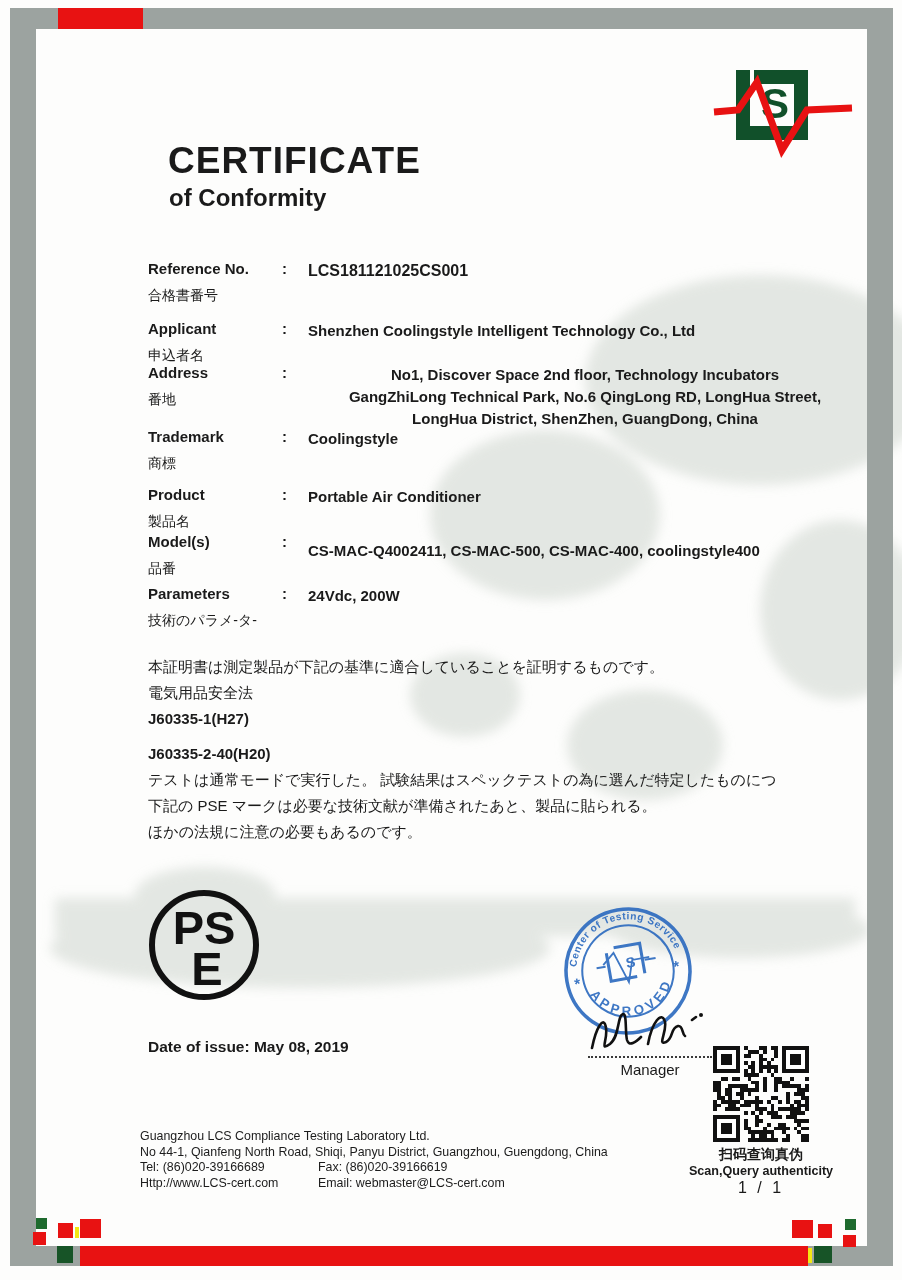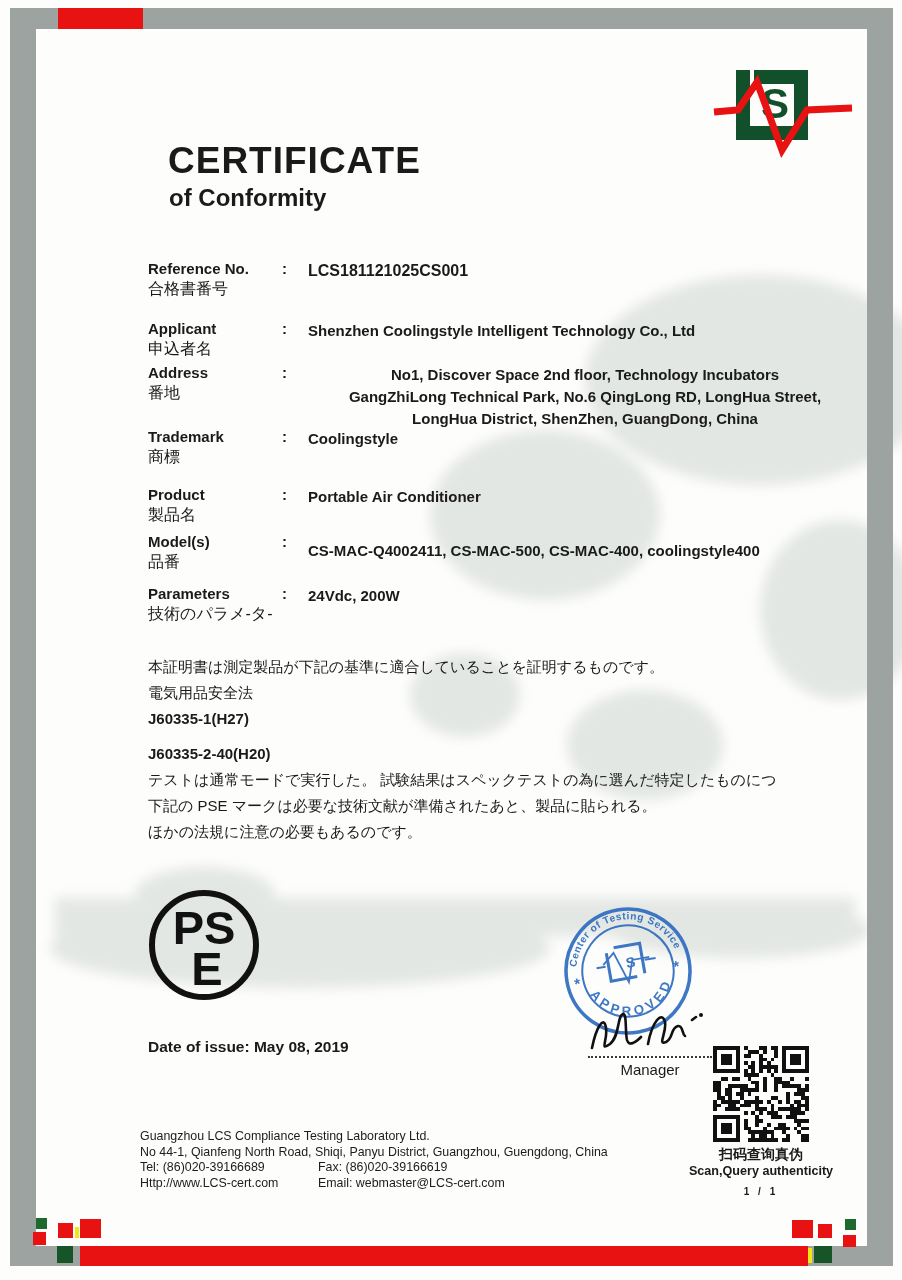--- a/index.html
+++ b/index.html
@@ -15,21 +15,21 @@
   
   .map{position:absolute;left:0;top:0;pointer-events:none;}
   
   .title-main{position:absolute;left:168px;top:140px;font-size:37px;font-weight:bold;letter-spacing:1px;}
   .title-sub{position:absolute;left:169px;top:184px;font-size:24px;font-weight:bold;}
   .logo{position:absolute;left:712px;top:62px;width:150px;height:102px;}
   
   .field-row{position:absolute;left:148px;display:flex;width:714px;align-items:flex-start;}
   .f-label{width:134px;flex:none;}
   .f-label .en{font-weight:bold;font-size:15px;line-height:18px;}
-  .f-label .ja{font-size:16px;line-height:19px;margin-top:1px;}
+  .f-label .ja{font-size:14px;line-height:19px;margin-top:8px;}
   .f-colon{width:26px;flex:none;font-weight:bold;font-size:15px;}
   .f-value{flex:1;font-weight:bold;font-size:15px;line-height:22px;}
   .v-line{display:block;text-align:center;}
   
   .stmt{position:absolute;left:148px;top:654px;width:716px;font-size:15px;line-height:26px;}
   .stmt .latin{font-weight:bold;}
   .stmt .gap-top{margin-top:9px;}
   
   .pse{position:absolute;left:148px;top:886px;width:112px;height:118px;}
   .stamp{position:absolute;left:562px;top:905px;width:132px;height:132px;transform:rotate(-10deg);opacity:.92;}
@@ -39,21 +39,21 @@
   .date-line{position:absolute;left:148px;top:1038px;font-size:15.5px;font-weight:bold;}
   
   .footer{position:absolute;left:140px;top:1129px;width:500px;font-size:12.4px;line-height:15.6px;color:#1c1c1c;}
   .footer .cols{display:flex;}
   .footer .c1{width:178px;flex:none;}
   
   .qr{position:absolute;left:713px;top:1046px;width:96px;height:96px;}
   .qr-cap{position:absolute;left:676px;top:1146px;width:170px;text-align:center;}
   .qr-zh{font-size:14px;font-weight:bold;line-height:17px;}
   .qr-en{font-size:12.6px;font-weight:bold;line-height:16px;}
-  .qr-page{font-size:10px;font-weight:bold;letter-spacing:3px;margin-top:7px;}
+  .qr-page{font-size:16px;font-weight:normal;letter-spacing:3px;}
   svg text{font-family:"Liberation Sans",sans-serif;}
 </style>
 </head>
 <body>
 
 <div class="page">
 
   <svg class="map" width="902" height="1280">
     <defs>
         <filter id="soft" x="-30%" y="-30%" width="160%" height="160%">

